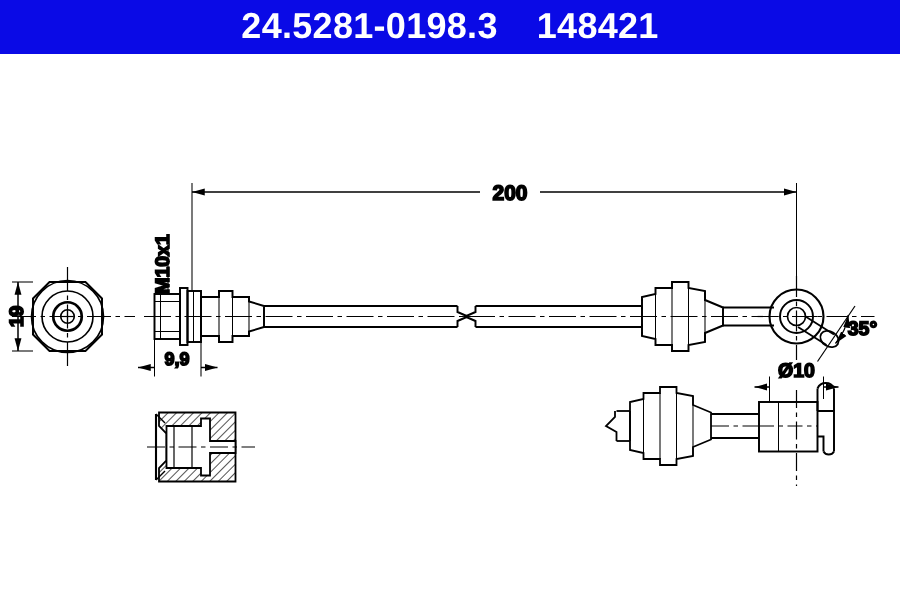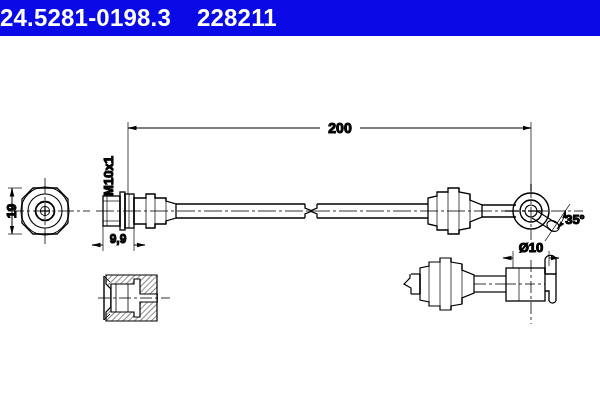--- a/index.html
+++ b/index.html
@@ -11,21 +11,21 @@
     position:relative;
   }
   #root{position:relative;width:600px;height:400px;background:#fff;}
 
   .header{
     position:absolute;left:0;top:0;width:600px;height:36px;
     background:#0a0ae6;
   }
   .header-inner{
     position:absolute;left:0;top:0;width:600px;height:36px;
-    display:flex;align-items:center;
+    display:flex;align-items:center;justify-content:center;
     gap:26px;
   }
   .header-text{
     color:#ffffff;
     font-size:24px;
     font-weight:bold;
     letter-spacing:0.2px;
     font-family:"Liberation Sans", sans-serif;
     white-space:nowrap;
     line-height:1;
@@ -43,21 +43,21 @@
   }
 </style>
 </head>
 <body>
 
 <div id="root">
 
   <div class="header">
     <div class="header-inner">
       <span class="header-text">24.5281-0198.3</span>
-      <span class="header-text">228211</span>
+      <span class="header-text">148421</span>
     </div>
   </div>
 
   <div class="drawing">
     <svg class="dwg" viewBox="0 0 600 364" xmlns="http://www.w3.org/2000/svg">
       <defs>
         <marker id="arrL" markerWidth="9" markerHeight="7" refX="8.5" refY="3.5" orient="auto" markerUnits="userSpaceOnUse">
           <path d="M8.5,3.5 L0,1.2 L0,5.8 Z" fill="#000"></path>
         </marker>
         <marker id="arrR" markerWidth="9" markerHeight="7" refX="0.5" refY="3.5" orient="auto" markerUnits="userSpaceOnUse">

